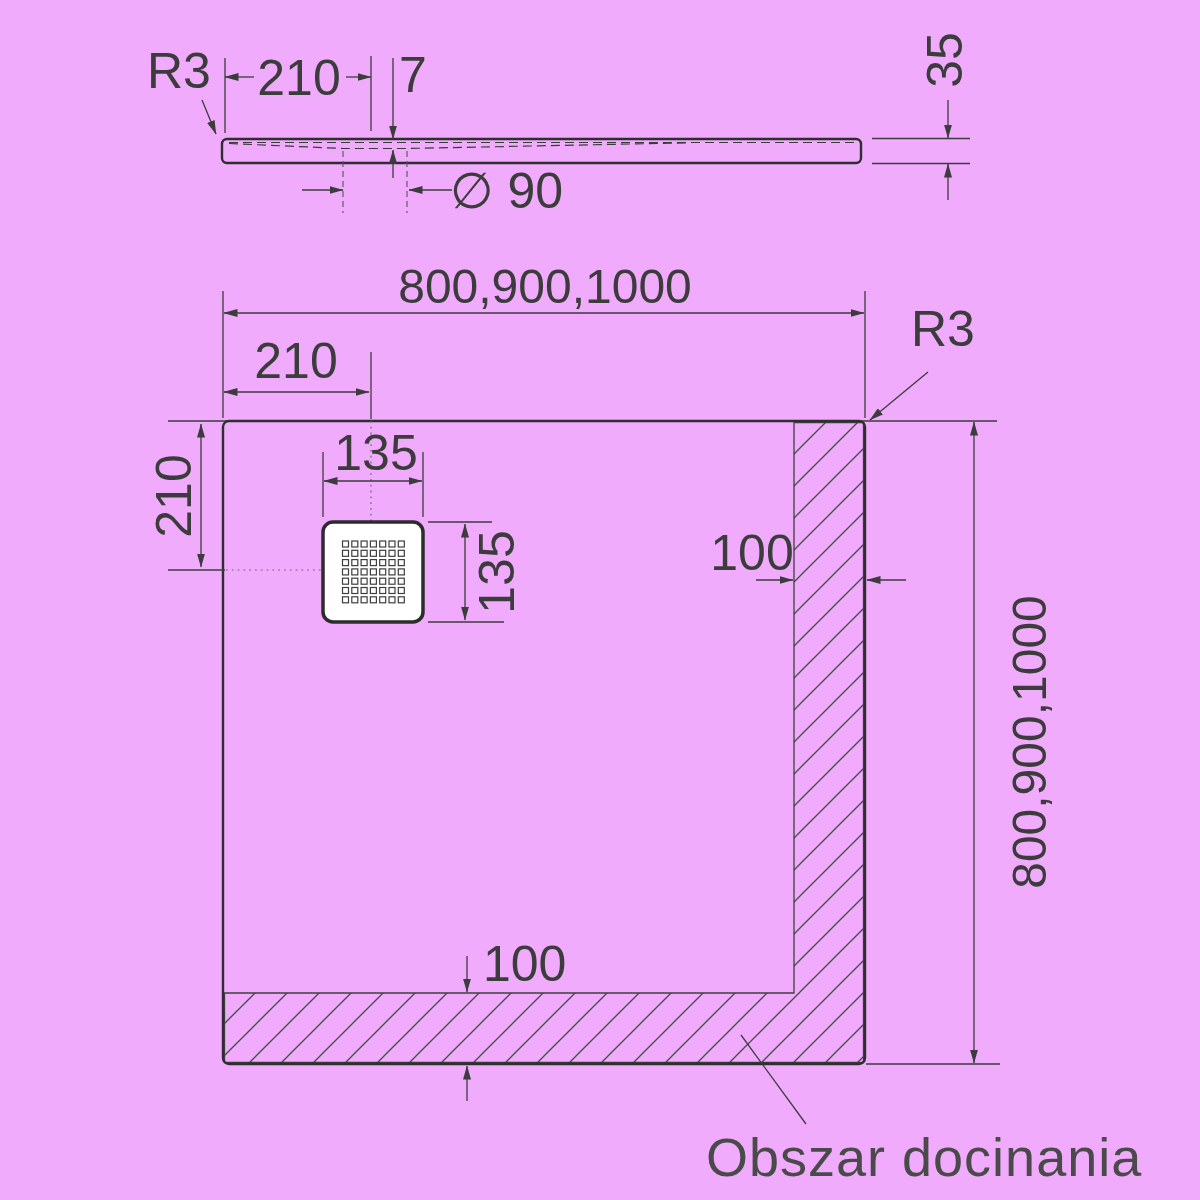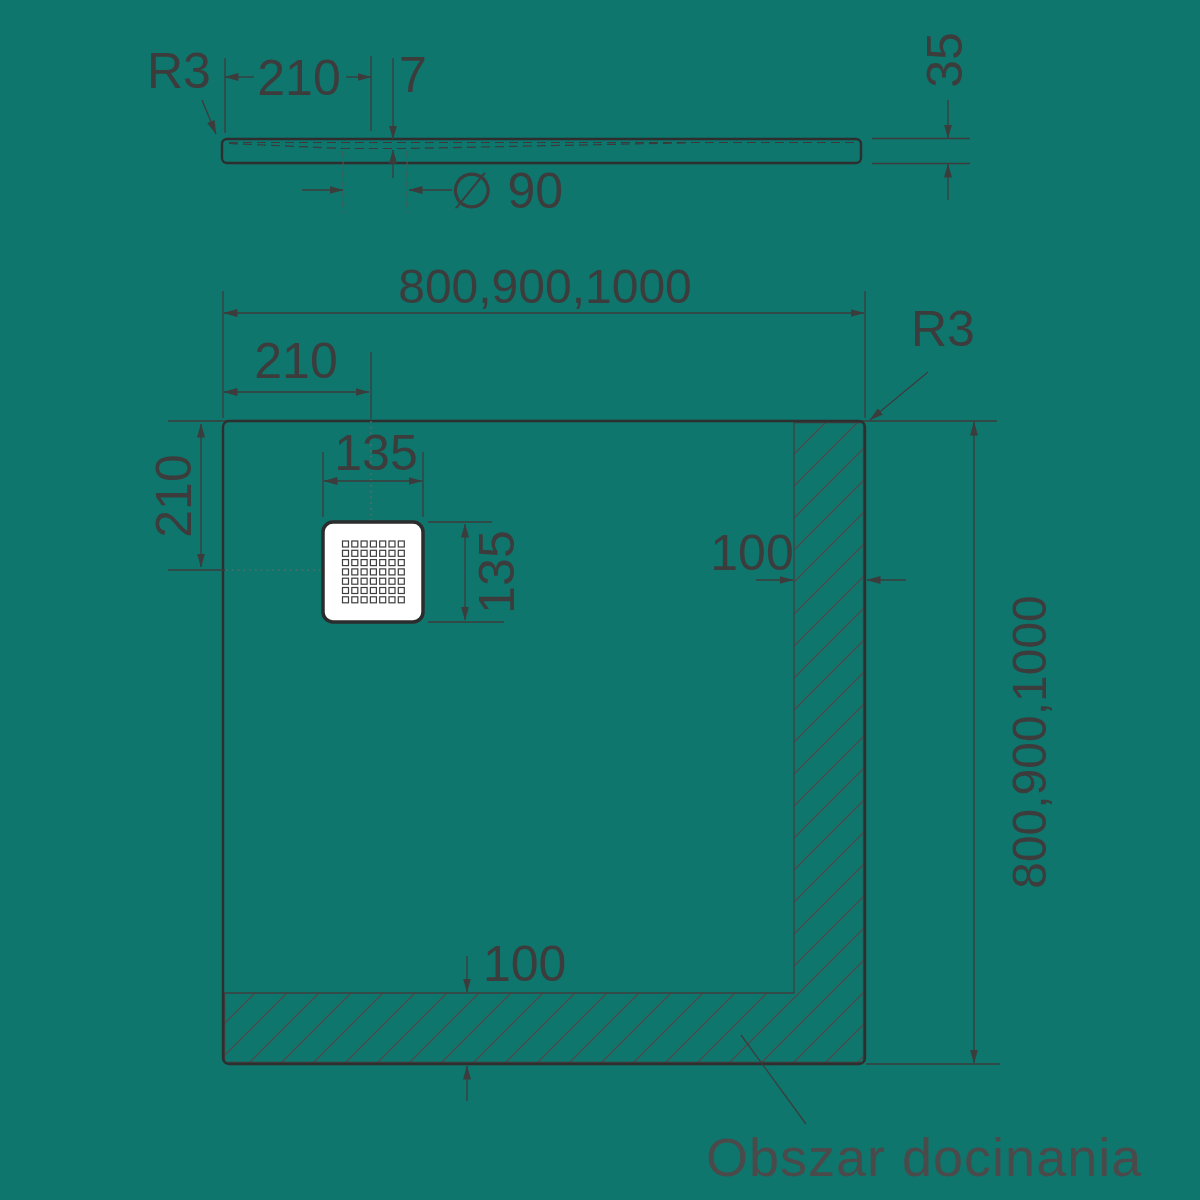--- a/index.html
+++ b/index.html
@@ -1,17 +1,17 @@
 <!DOCTYPE html>
 <html><head>
 <meta charset="utf-8">
 <style>
   html,body{margin:0;padding:0;background:#e9e9e9;}
   .stage{
-    position:relative;width:1200px;height:1200px;background:#0f766e;overflow:hidden;
+    position:relative;width:1200px;height:1200px;background:#f0abfc;overflow:hidden;
     font-family:"Liberation Sans", sans-serif;
   }
   svg{position:absolute;left:0;top:0;}
   text{
     font-family:"Liberation Sans", sans-serif;
     fill:#3c3c3c;
   }
   .dim-txt{font-size:50px;}
   .dim-txt-sm{font-size:48px;}
   .note-txt{font-size:54px;fill:#4a4a4a;letter-spacing:1px;}

